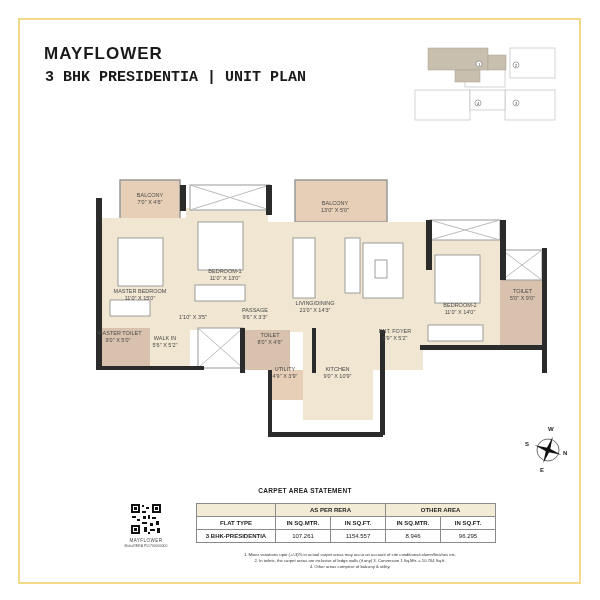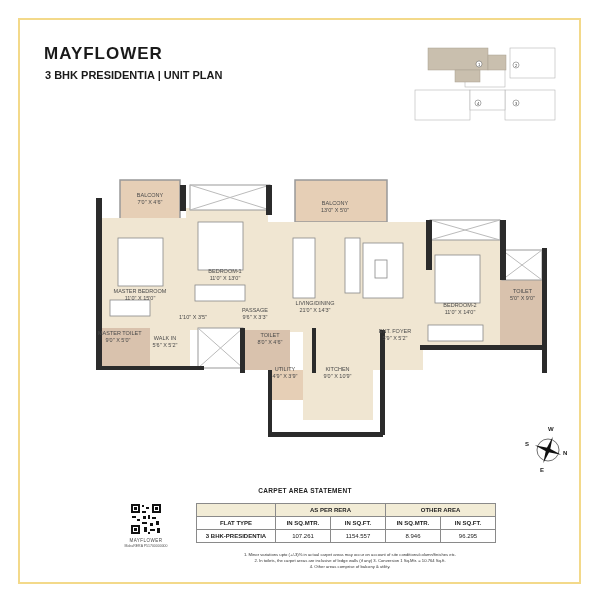--- a/index.html
+++ b/index.html
@@ -1,19 +1,19 @@
 <!DOCTYPE html>
 <html><head>
 <meta charset="utf-8">
 <style>
   html,body{margin:0;padding:0;background:#fff;}
   body{width:600px;height:600px;position:relative;overflow:hidden;font-family:"Liberation Sans",sans-serif;color:#222;}
   .frame{position:absolute;left:18px;top:18px;width:563px;height:566px;border:2px solid #f3d98a;box-sizing:border-box;}
   .title{position:absolute;left:44px;top:44px;font-size:17px;font-weight:bold;letter-spacing:1px;color:#1a1a1a;}
-  .subtitle{position:absolute;left:45px;top:69px;font-size:11px;font-weight:bold;color:#1a1a1a;}
+  .subtitle{position:absolute;left:45px;top:69px;font-size:15px;font-weight:bold;color:#1a1a1a;font-family:Liberation Mono, monospace;}
   .keyplan{position:absolute;left:410px;top:40px;width:150px;height:85px;}
   .plan{position:absolute;left:90px;top:170px;width:470px;height:270px;}
   .lbl{position:absolute;font-size:5.5px;color:#4a4a4a;text-align:center;line-height:6.5px;white-space:nowrap;}
   .compass{position:absolute;left:528px;top:430px;width:40px;height:40px;}
   .compass .d{position:absolute;font-size:6px;font-weight:bold;color:#222;}
   .tbl-title{position:absolute;left:190px;top:487px;width:230px;text-align:center;font-size:6.5px;font-weight:bold;color:#222;letter-spacing:.3px;}
   table.carpet{position:absolute;left:196px;top:503px;border-collapse:collapse;font-size:6px;color:#222;}
   table.carpet td{border:1px solid #8a8a8a;text-align:center;height:12px;padding:0 2px;font-weight:bold;}
   table.carpet tr.grp td{background:#f2ecd6;}
   table.carpet td.val{font-weight:normal;}

